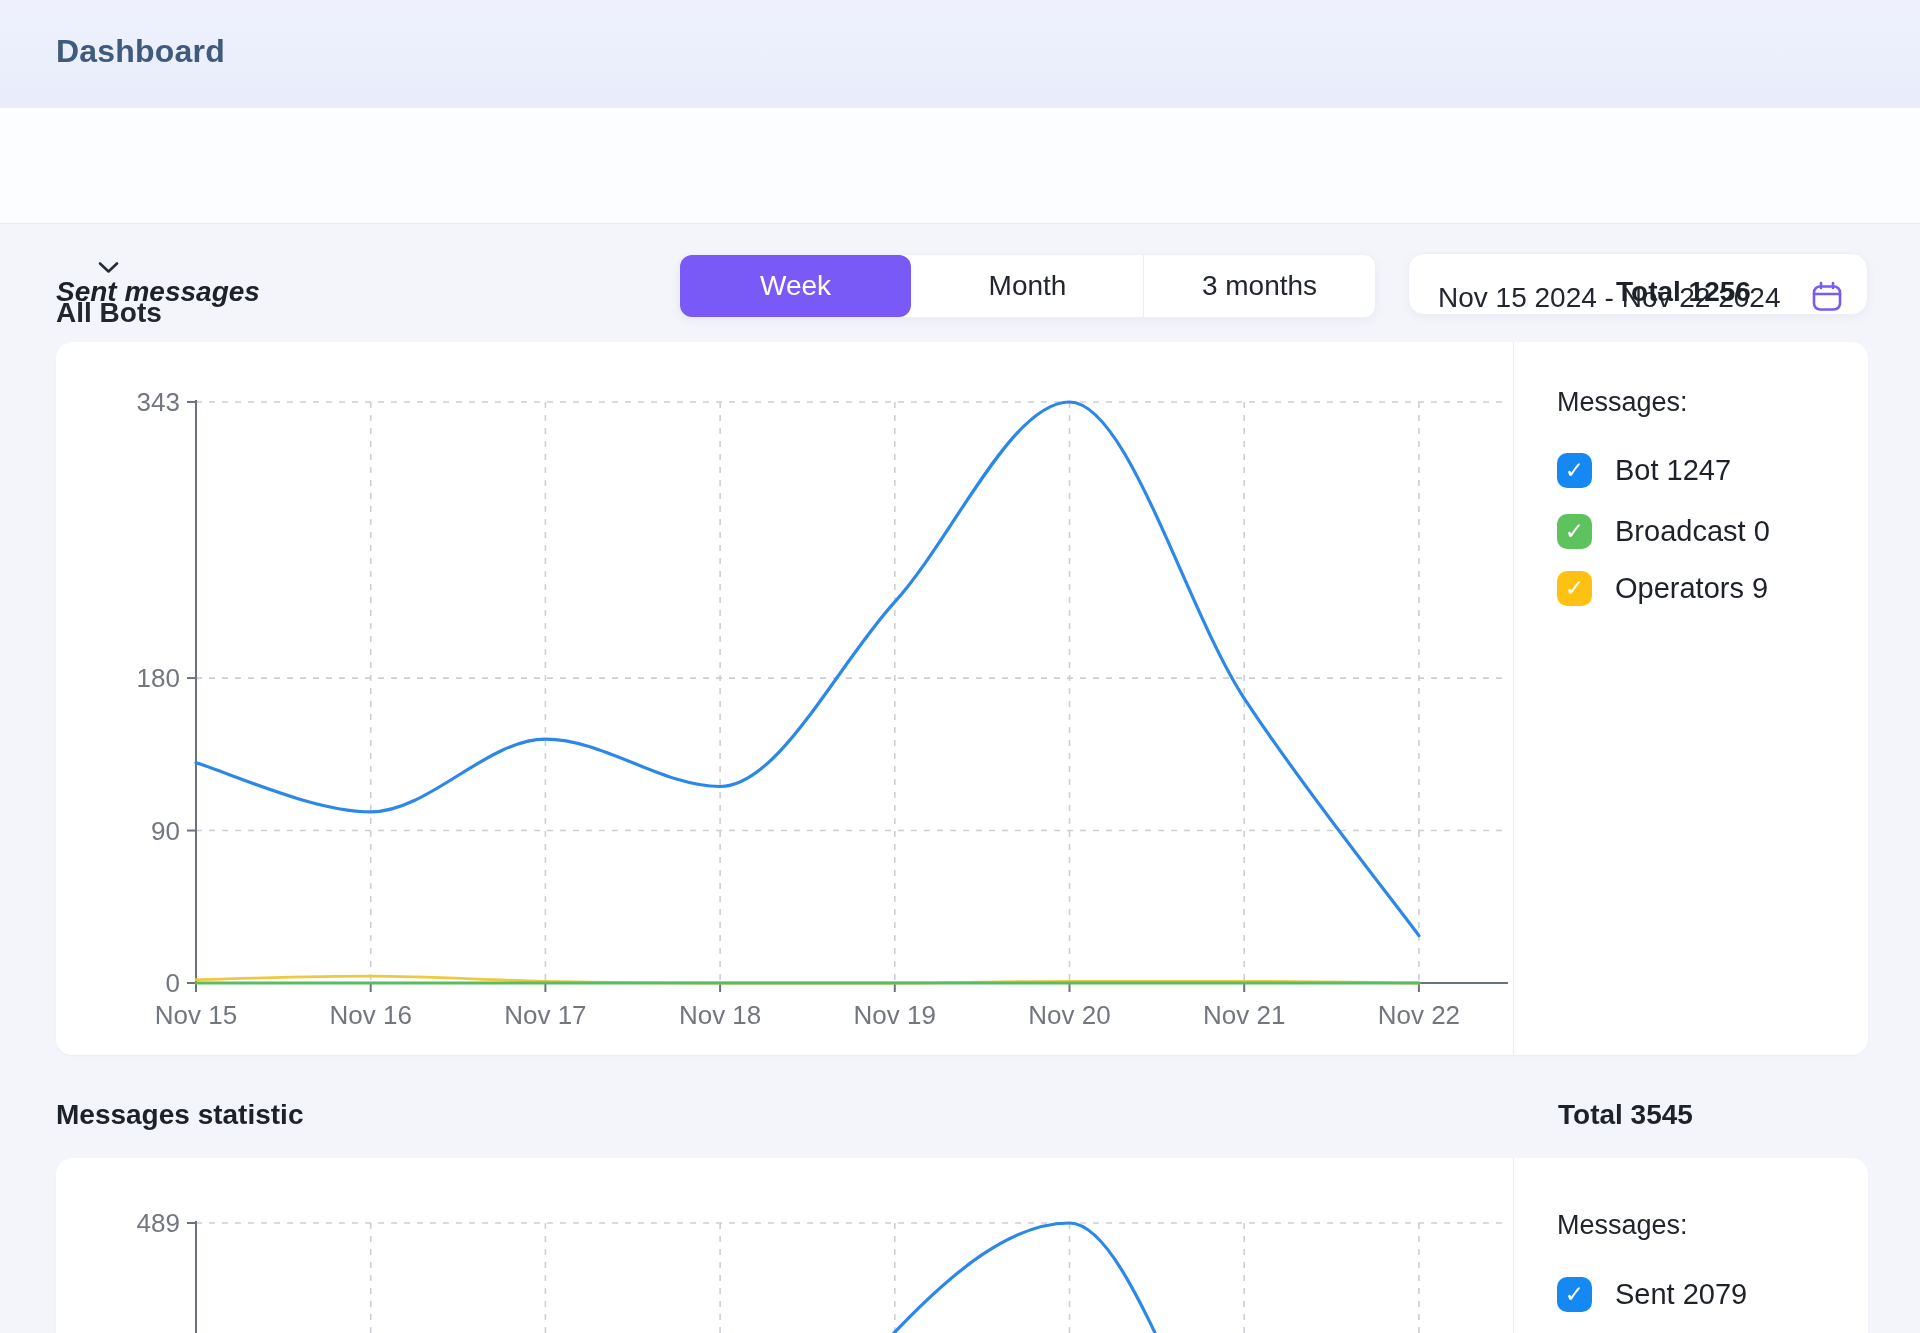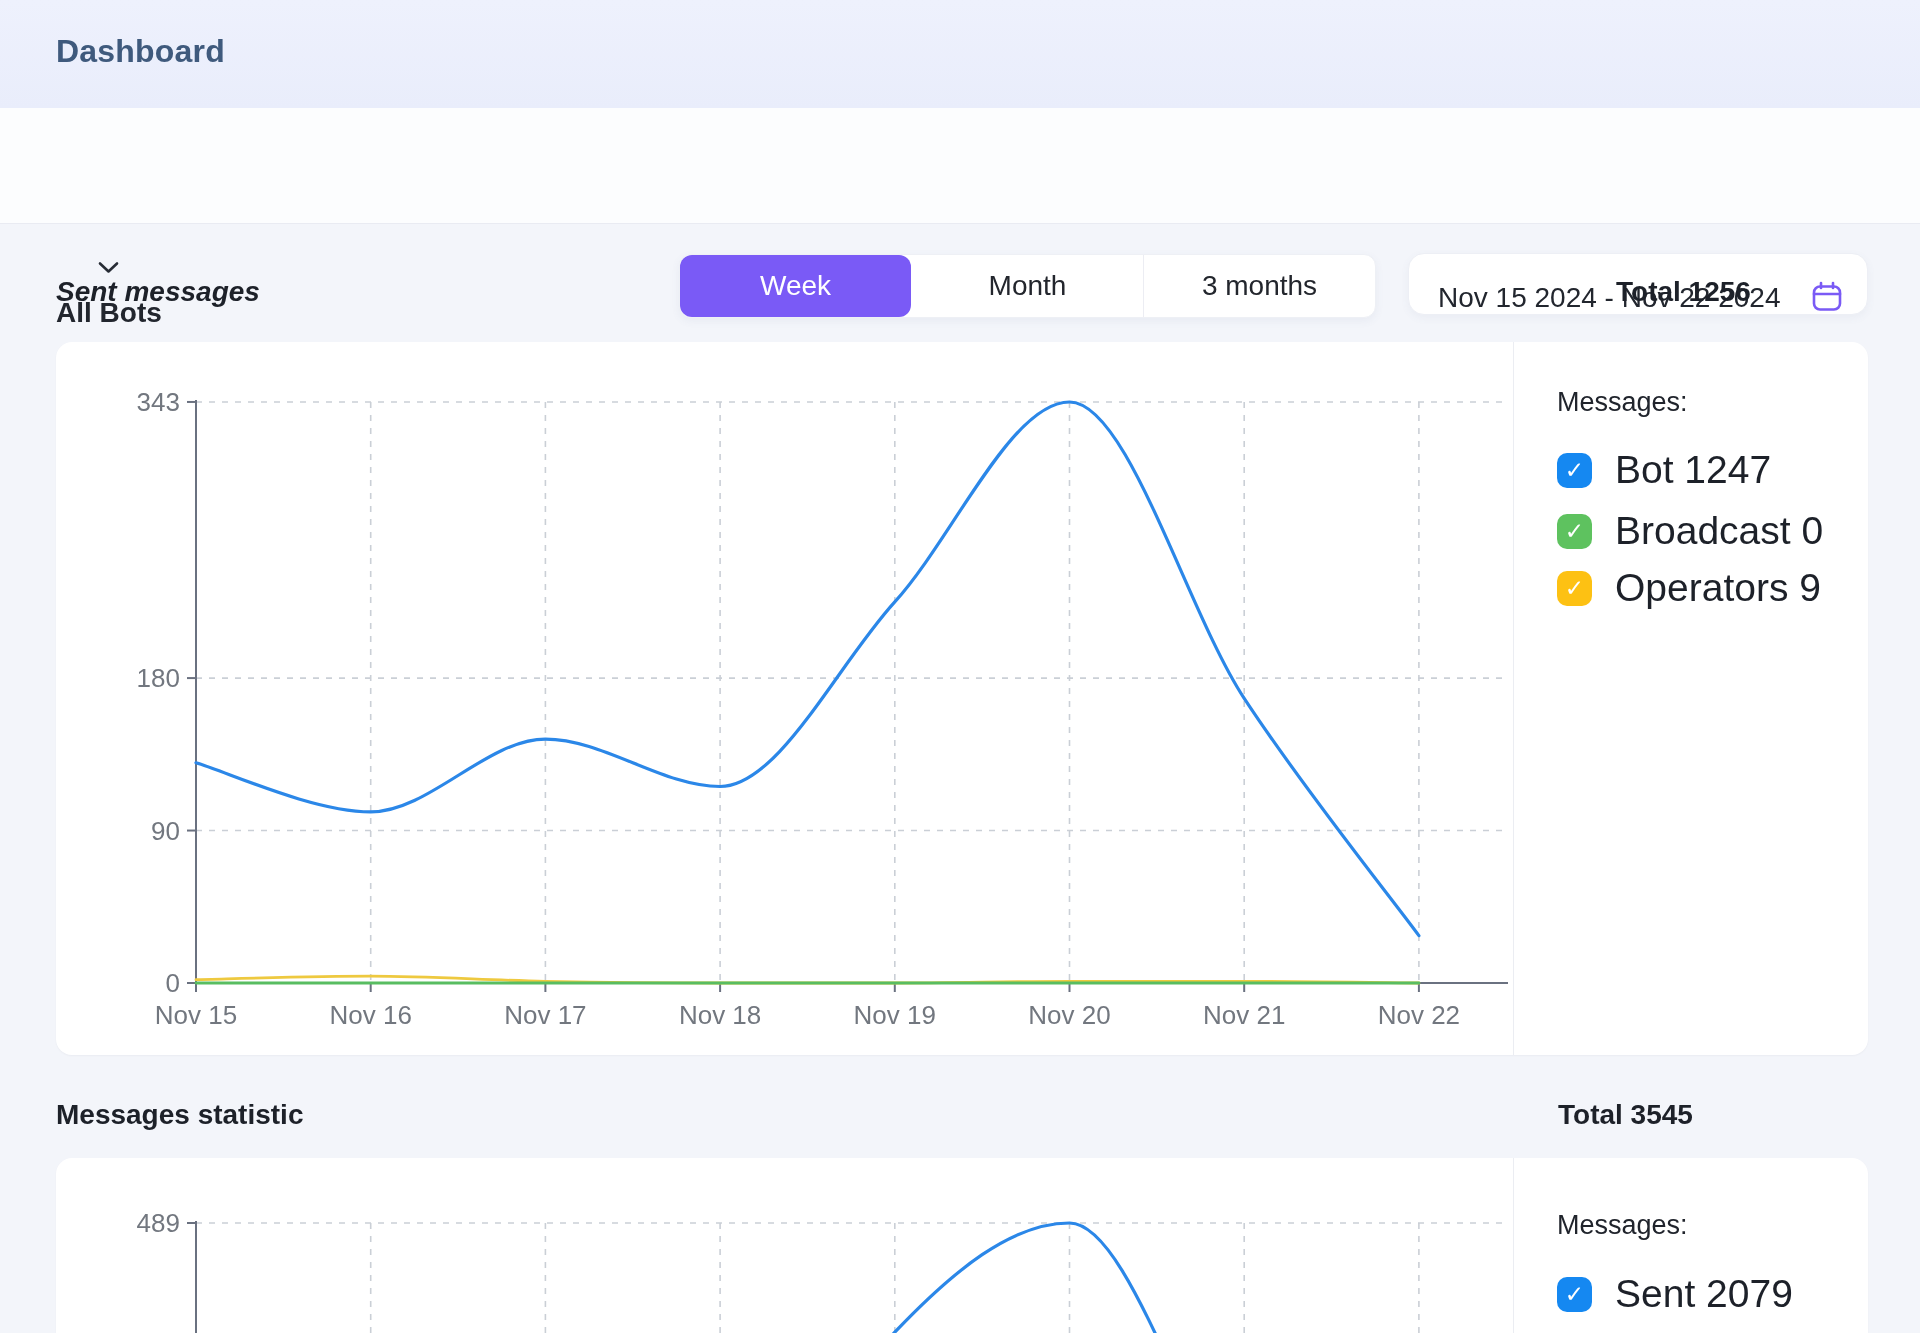--- a/index.html
+++ b/index.html
@@ -46,21 +46,21 @@
   .v-divider{position:absolute;left:1457px;top:0;bottom:0;width:1px;background:#ebedf2;}
 
   svg.chart{position:absolute;left:0;top:0;display:block;}
   svg.chart text{font-family:"Liberation Sans","DejaVu Sans",sans-serif;font-size:26px;fill:#72777f;}
 
   
   .legend-heading{position:absolute;left:1501px;font-size:27px;font-weight:500;color:#20242c;}
   .legend-row{position:absolute;left:1501px;height:36px;display:flex;align-items:center;gap:23px;}
   .legend-checkbox{width:35px;height:35px;border-radius:10px;display:flex;align-items:center;justify-content:center;
     color:#ffffff;font-size:23px;font-weight:700;cursor:pointer;flex:0 0 auto;}
-  .legend-label{font-size:39px;color:#1d2129;}
+  .legend-label{font-size:29px;color:#1d2129;}
 </style>
 </head>
 <body>
 
 <div class="abs top-band">
   <div class="abs page-title">Dashboard</div>
 </div>
 
 <div class="abs filter-bar">
 

